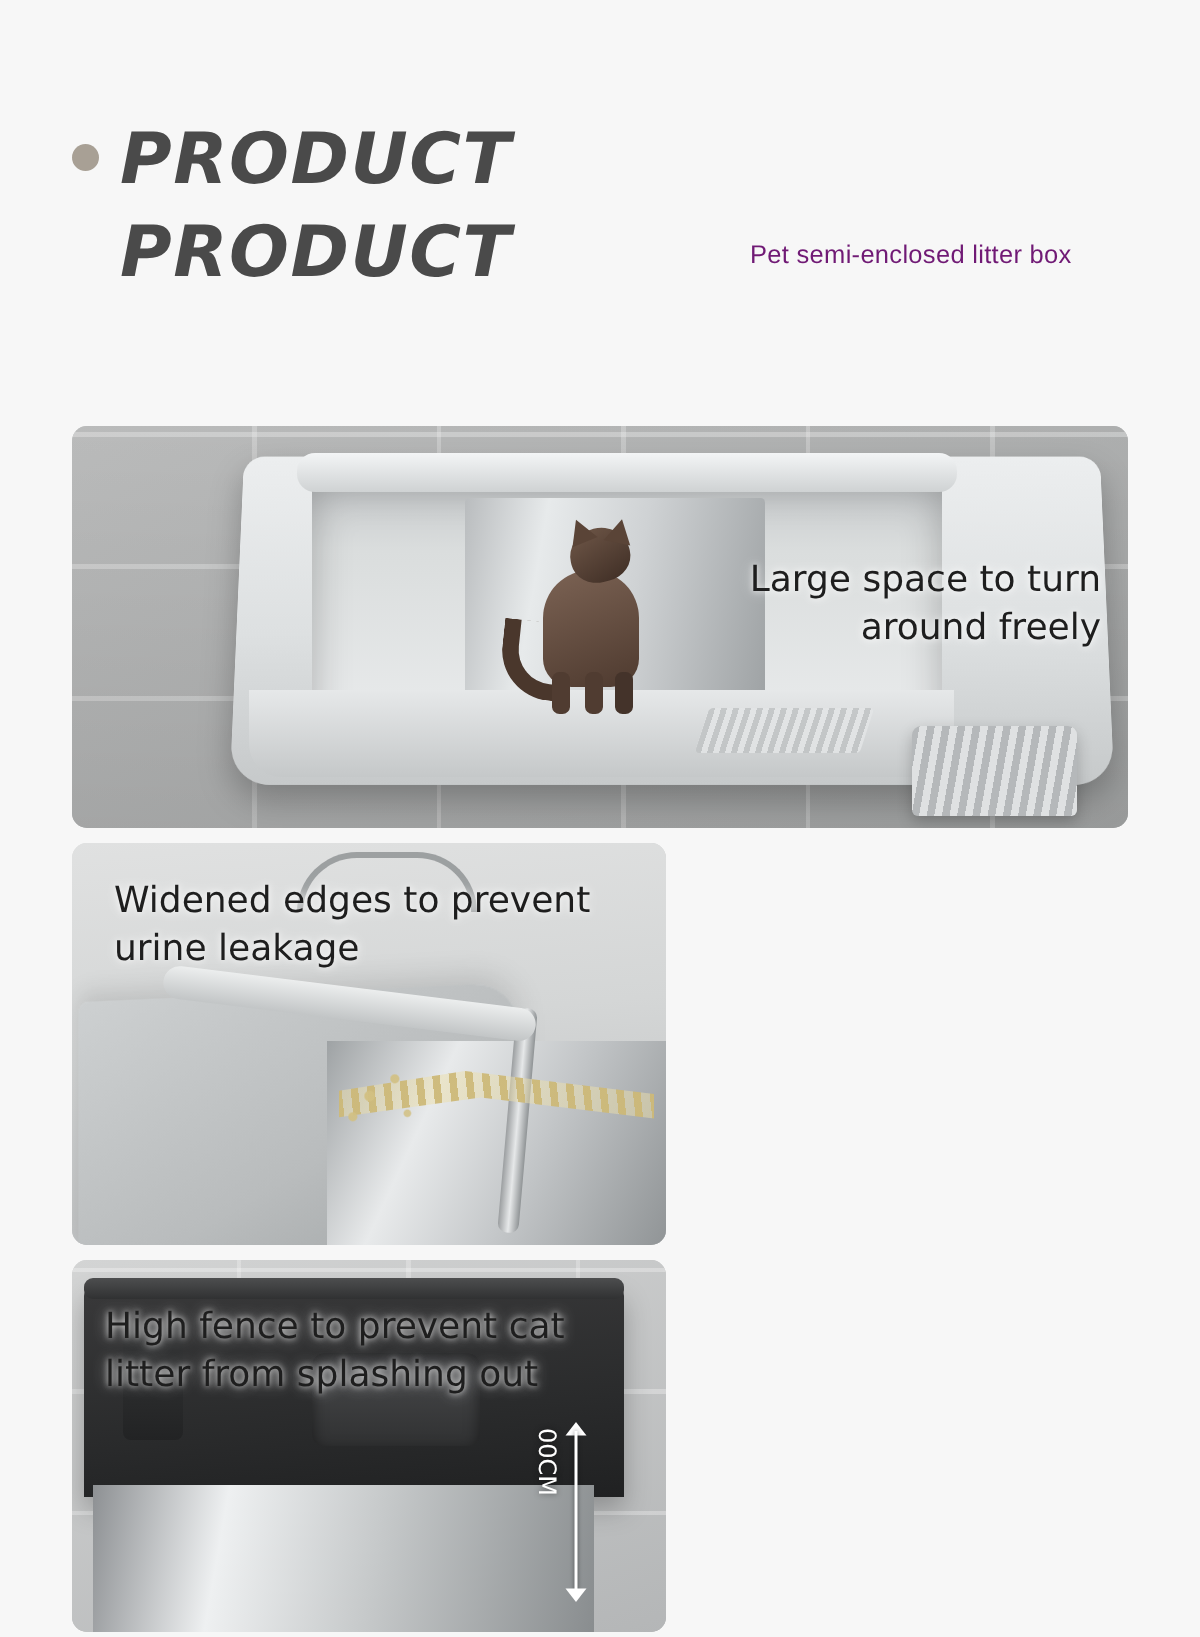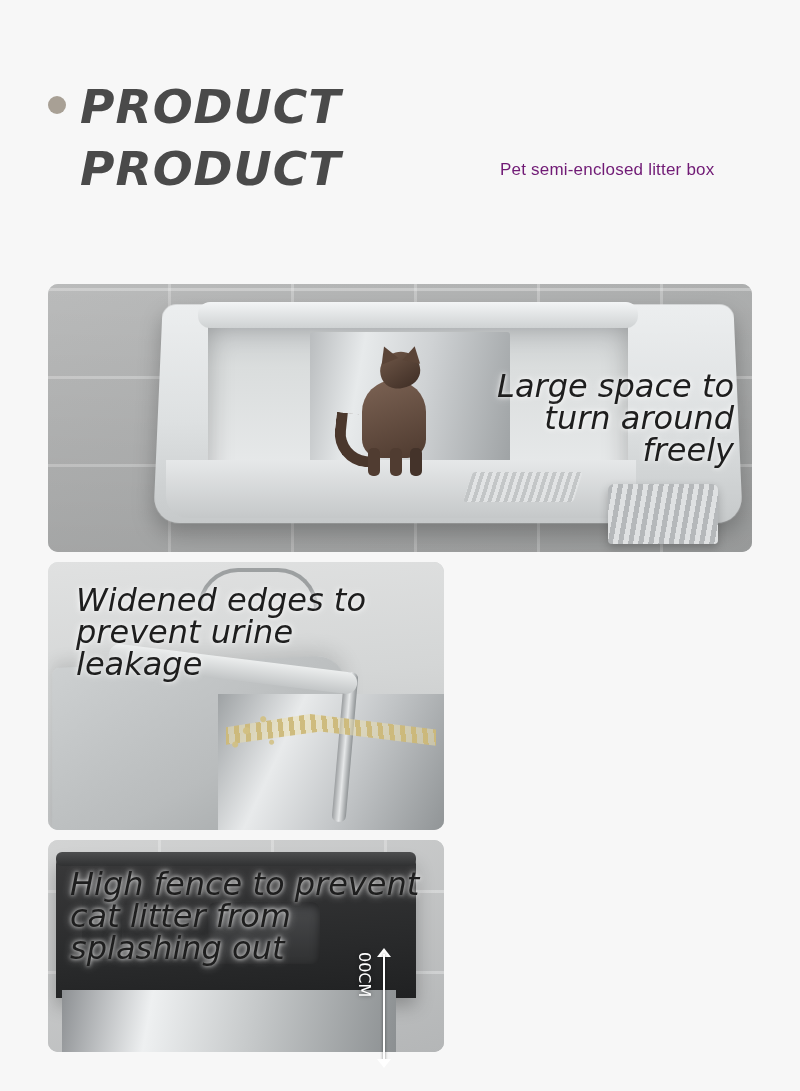--- a/index.html
+++ b/index.html
@@ -57,28 +57,27 @@
   }
 
   
   .card {
     position: absolute;
     border-radius: 10px;
     overflow: hidden;
   }
   .card .cap {
     position: absolute;
-    font-size: 32px;
+    font-size: 24px;
     line-height: 32px;
     color: #1e1e1e;
     font-family: "DejaVu Sans", sans-serif;
     text-shadow: 0 0 4px rgba(255,255,255,0.85), 0 0 10px rgba(255,255,255,0.6);
     z-index: 6;
     font-weight: 400;
-    font-style: italic;
   }
 
   
   #card1 {
     left: 48px; top: 252px;
     width: 704px; height: 268px;
     background: linear-gradient(160deg, #c8c9c9 0%, #b9bbbb 45%, #a9abab 100%);
   }
   #card1 .cap { right: 18px; top: 86px; width: 260px; text-align: right; }
 
@@ -95,21 +94,21 @@
   #card3 {
     left: 464px; top: 530px;
     width: 288px; height: 526px;
     background: linear-gradient(165deg, #dfe0e0 0%, #cbcdcd 35%, #b3b5b6 100%);
   }
   #card3 .cap { left: 16px; top: 30px; width: 270px; }
 
   
   #card4 {
     left: 48px; top: 808px;
-    width: 396px; height: 212px;
+    width: 396px; height: 248px;
     background: linear-gradient(160deg, #cfd0d0 0%, #bcbebe 50%, #a9abac 100%);
     padding-left: 40px;
   }
   #card4 .cap { left: 22px; top: 28px; width: 350px; }
 
   
   .c1-floor {
     position: absolute; inset: 0;
     background:
       linear-gradient(180deg, rgba(0,0,0,0.05), rgba(0,0,0,0.12)),

